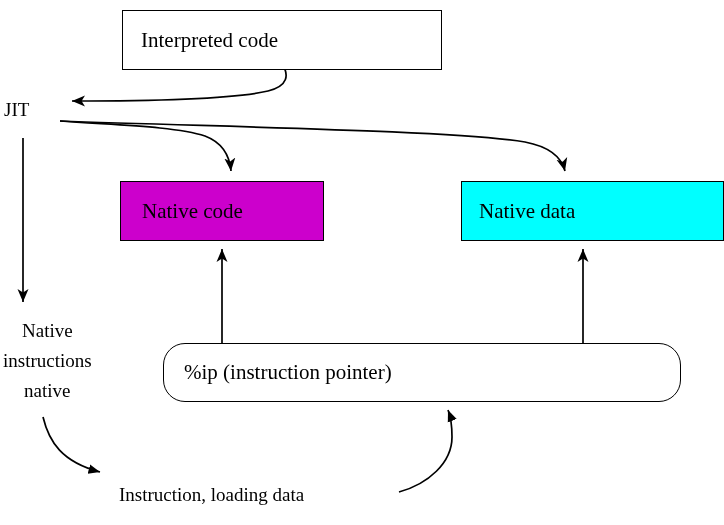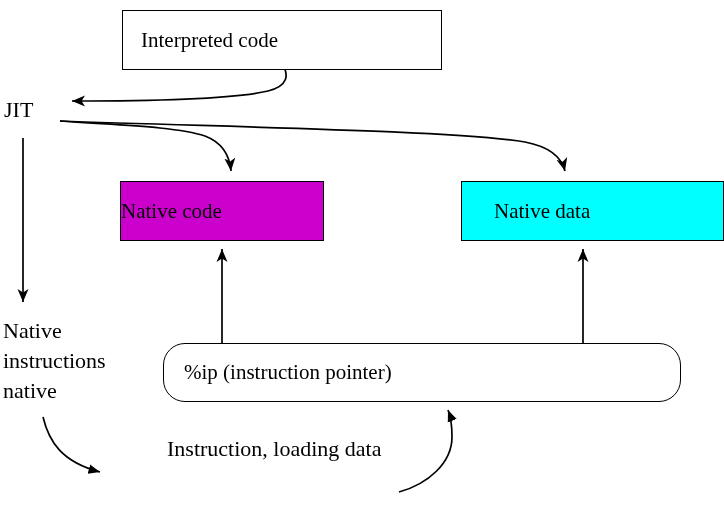--- a/index.html
+++ b/index.html
@@ -46,62 +46,63 @@
     padding-left: 18px;
     margin-top: 8px;
   }
   
   #node-native-code {
     left: 120px;
     top: 181px;
     width: 204px;
     height: 60px;
     background: #cc00cc;
+    padding-left: 21px;
   }
   
   #node-native-data {
     left: 461px;
     top: 181px;
     width: 263px;
     height: 60px;
     background: #00ffff;
-    padding-left: 32px;
+    padding-left: 17px;
   }
   
   #node-ip {
     left: 163px;
     top: 343px;
     width: 518px;
     height: 59px;
     background: #ffffff;
     border-radius: 22px;
     padding: 16px 20px;
     justify-content: space-between;
   }
   
   .text-label {
     position: absolute;
     z-index: 4;
-    font-size: 22px;
+    font-size: 19px;
     line-height: 30px;
     white-space: nowrap;
     background: transparent;
+    text-align: center;
   }
   #label-jit {
     left: 4px;
     top: 95px;
   }
   #label-execute {
     left: 3px;
     top: 316px;
   }
   #label-instruction {
     left: 119px;
-    top: 434px;
-    margin-left: 48px;
+    top: 480px;
   }
 </style>
 </head>
 <body>
 
 <div id="canvas">
 
   <svg id="edges" viewBox="0 0 724 525" width="724" height="525" xmlns="http://www.w3.org/2000/svg">
     <defs>
       <marker id="arrow-left" markerWidth="14" markerHeight="12" refX="12" refY="6" orient="auto-start-reverse" markerUnits="userSpaceOnUse">

